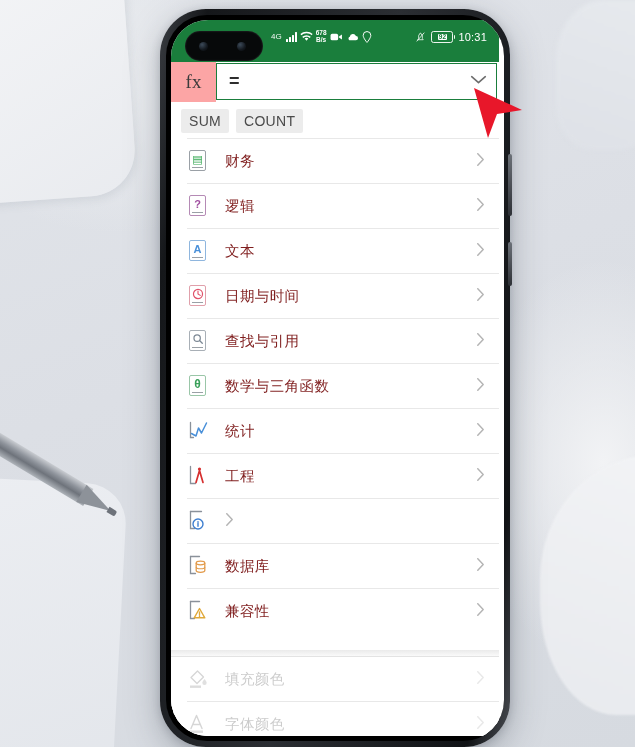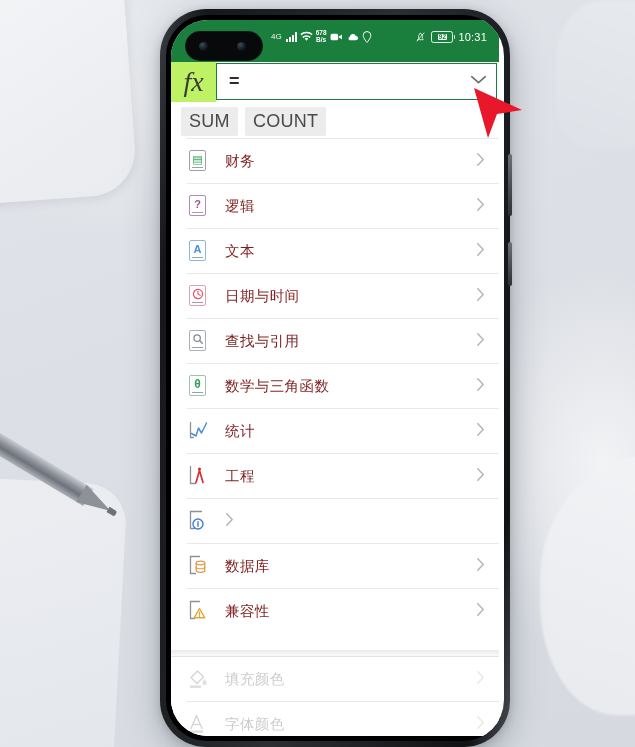--- a/index.html
+++ b/index.html
@@ -85,32 +85,32 @@
     position:relative;display:flex;align-items:center;justify-content:center;}
   .batt::after{content:"";position:absolute;right:-3px;top:3px;width:1.5px;height:4px;
     background:rgba(255,255,255,.92);border-radius:0 1px 1px 0;}
   .batt b{font-size:6.5px;line-height:6.5px;font-weight:bold;color:#1a7e3c;
     background:#fff;padding:0 1px;border-radius:1px;}
 
   
   .fbar{position:absolute;left:0;top:42px;width:328px;height:40px;background:#fff;
     display:flex;align-items:stretch;}
   .fx{width:45px;display:flex;align-items:center;justify-content:center;
-    background:#bef264;font-family:"Liberation Serif","DejaVu Serif",serif;
-    font-style:italic;font-size:28px;color:#3b3b3b;}
+    background:#fca5a5;font-family:"Liberation Serif","DejaVu Serif",serif;
+    font-size:19px;color:#3b3b3b;}
   .finput{flex:1;margin:1px 2px 2px 0;border:1.5px solid #1a7e3c;background:#fff;
     display:flex;align-items:center;position:relative;}
   .feq{padding:0 10px 0 12px;font-size:18px;color:#2d2d2d;font-weight:bold;}
   .fval{flex:1;font-size:14px;color:#222;}
   .fchev{position:absolute;right:9px;top:50%;transform:translateY(-60%);}
 
   
   .chips{position:absolute;left:0;top:84px;width:328px;height:34px;background:#fff;
     display:flex;align-items:center;gap:7px;padding-left:10px;box-sizing:border-box;}
-  .chip{background:#ececec;color:#4a4a4a;font-size:18px;padding:4px 8px;
+  .chip{background:#ececec;color:#4a4a4a;font-size:14px;padding:4px 8px;
     border-radius:2px;letter-spacing:.3px;white-space:nowrap;}
 
   
   .listwrap{position:absolute;left:0;top:118px;width:328px;height:598px;background:#fff;
     overflow:hidden;}
   .sep{height:1px;background:#e8e8e8;margin-left:16px;}
   .row{height:44px;display:flex;align-items:center;padding:0 14px 0 16px;box-sizing:border-box;}
   .row .ic{width:22px;height:24px;flex:0 0 22px;margin-right:16px;position:relative;}
   .row .lbl{flex:1;font-size:14.5px;color:#7f1d1d;letter-spacing:.4px;}
   .row .arr{color:#b4b4b4;}

